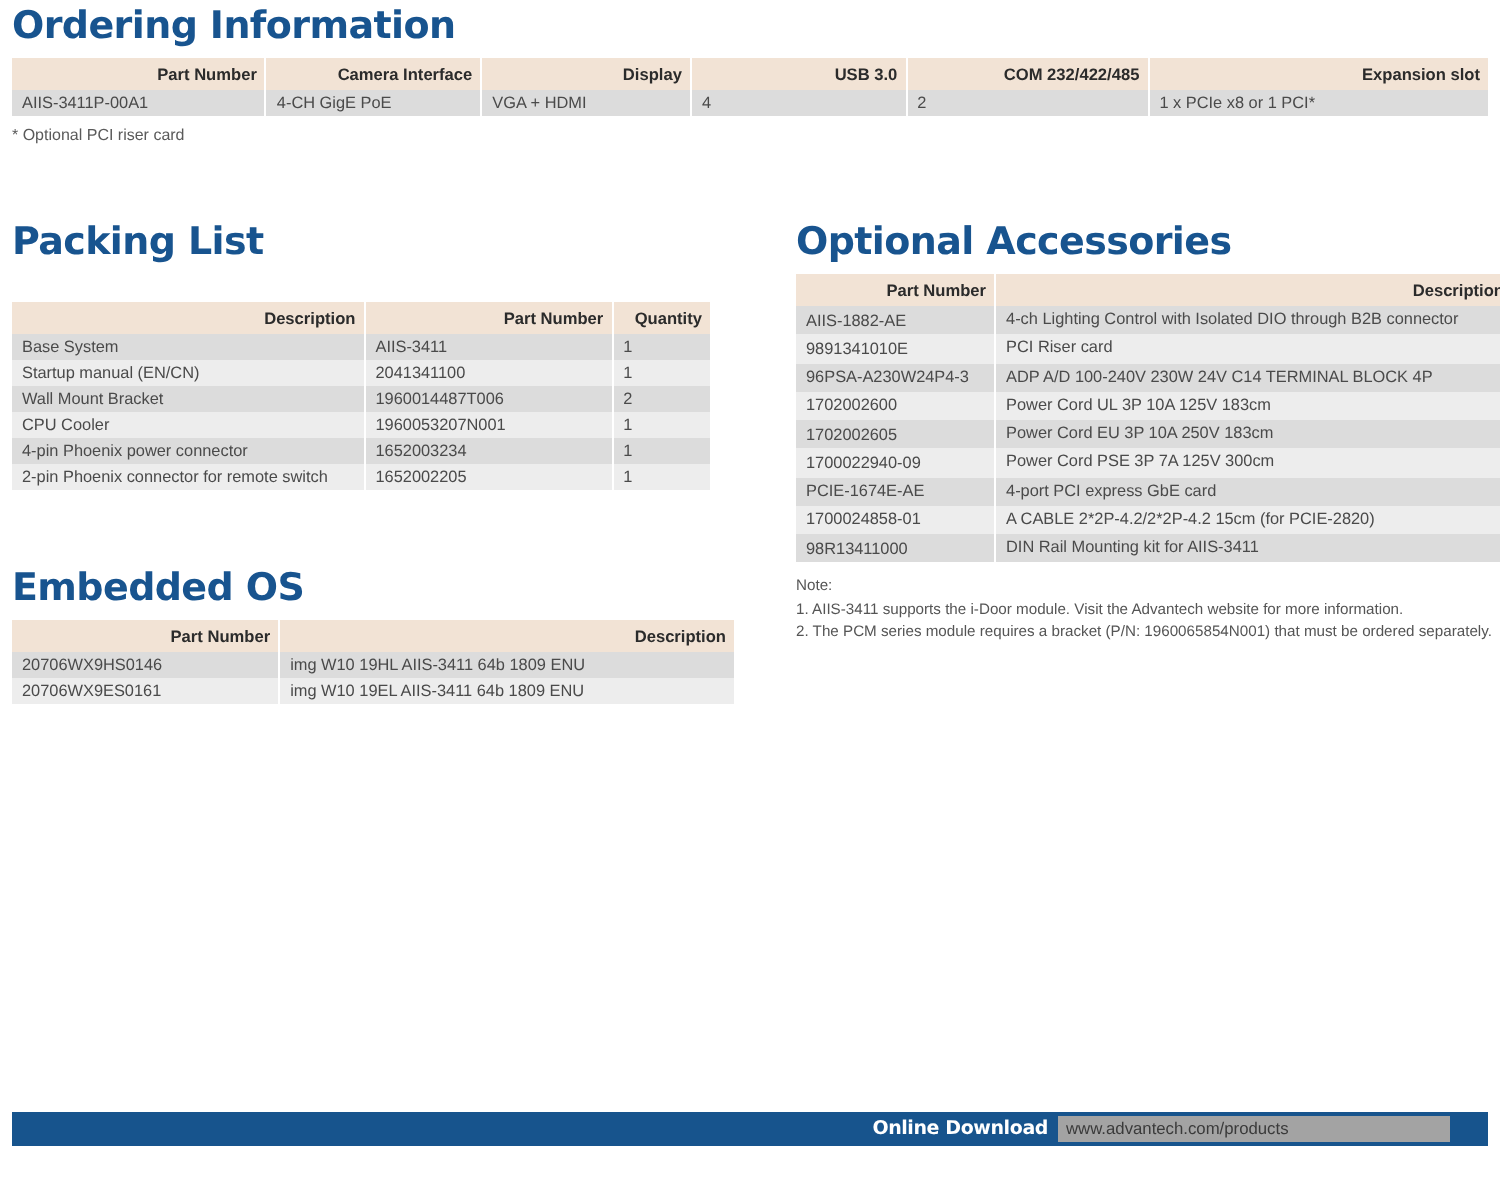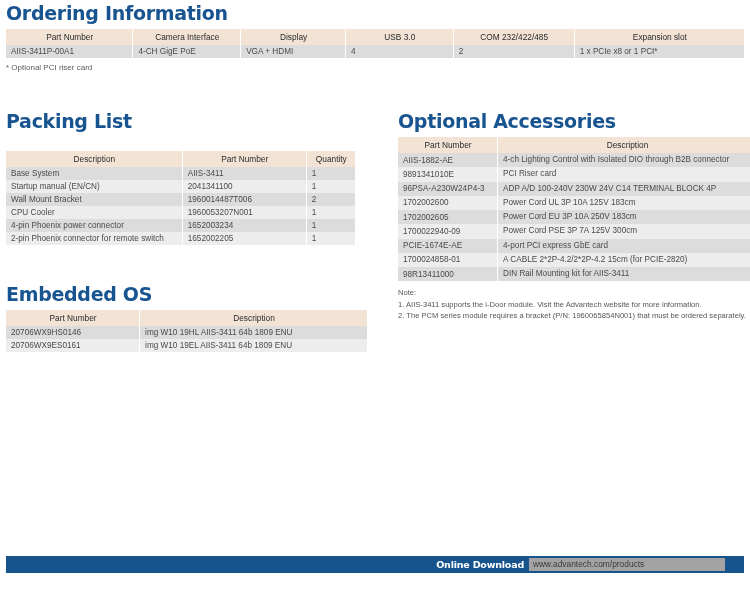--- a/index.html
+++ b/index.html
@@ -37,22 +37,22 @@
   
   table.dt {
     border-collapse: collapse;
     width: 100%;
     table-layout: fixed;
     font-size: 8.2px;
   }
   table.dt th {
     background: #f2e3d5;
     color: #2b2b2b;
-    font-weight: normal;
-    text-align: center;
+    font-weight: bold;
+    text-align: right;
     padding: 3px 4px 3px 5px;
     border-right: 1.5px solid #ffffff;
     font-size: 8.3px;
     white-space: nowrap;
     vertical-align: middle;
   }
   table.dt th:last-child { border-right: none; }
   table.dt td {
     color: #4a4a4a;
     text-align: left;

